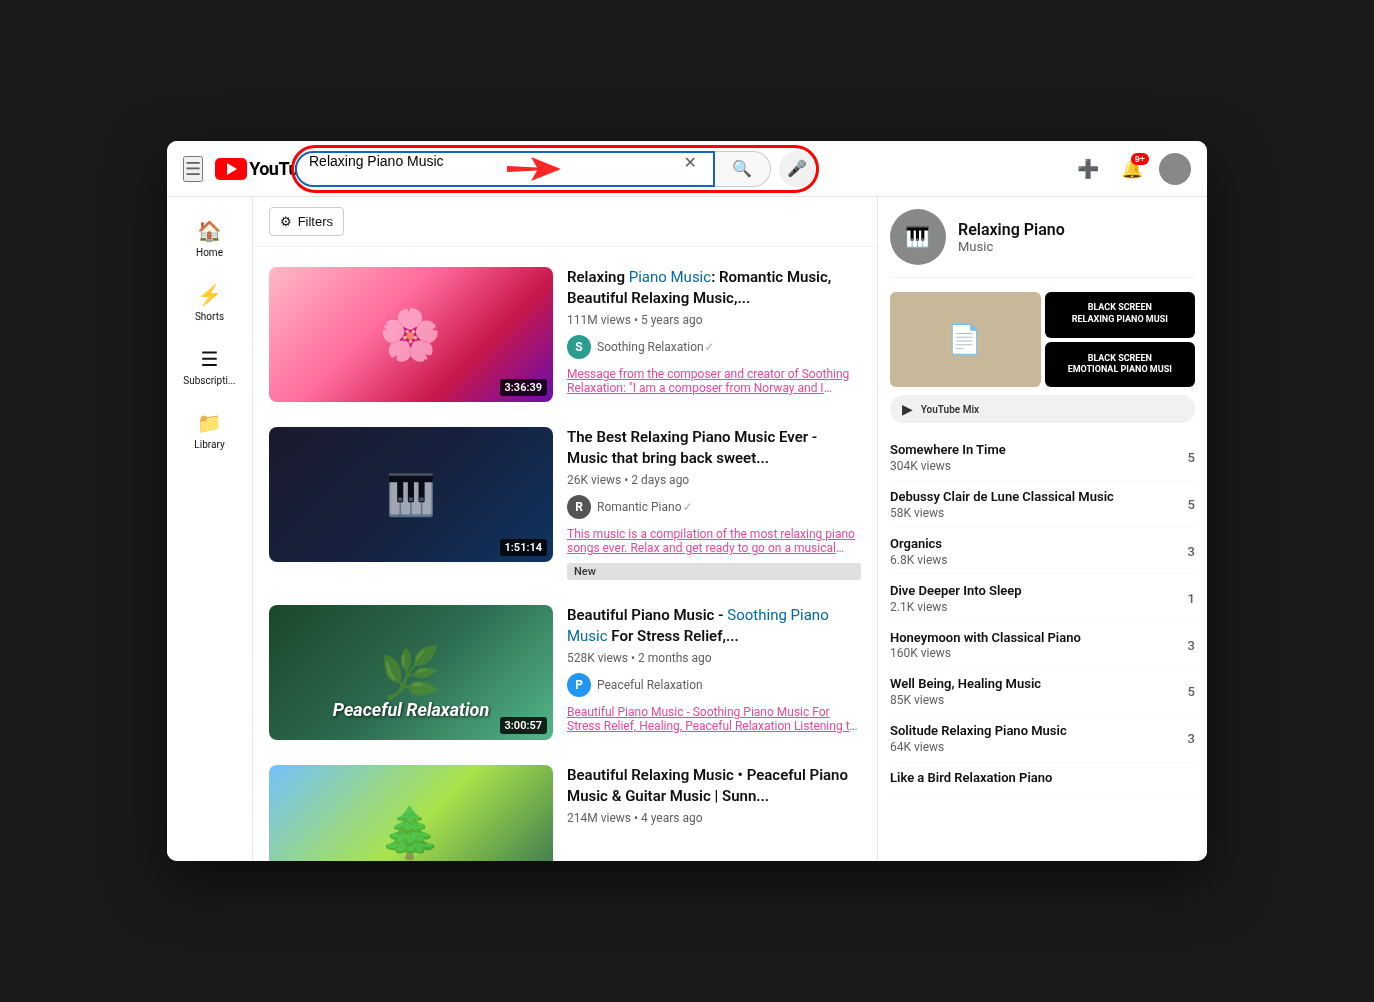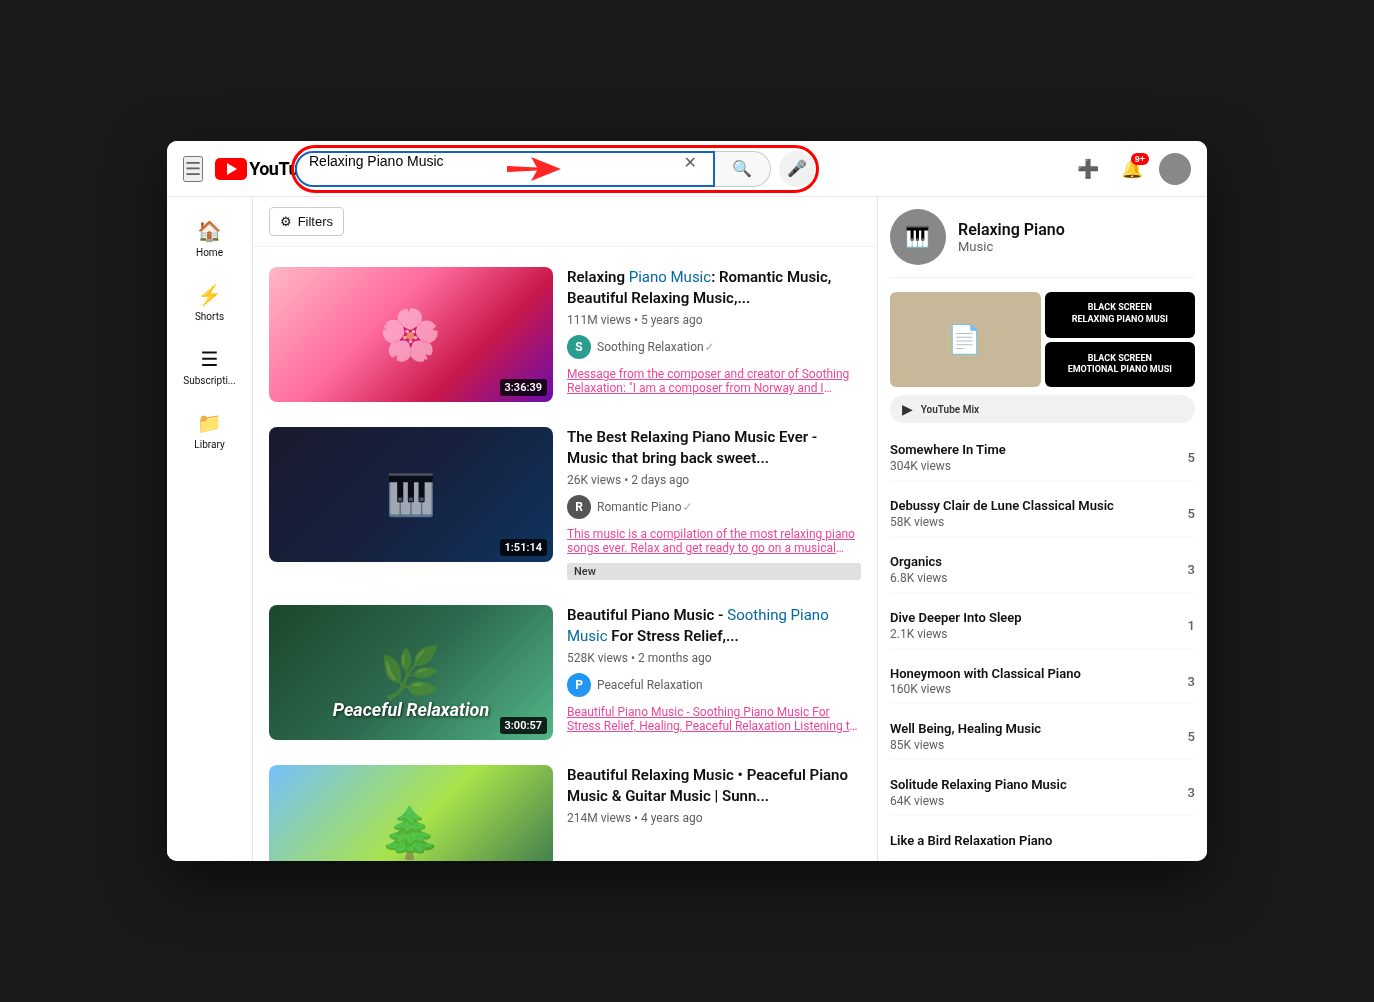--- a/index.html
+++ b/index.html
@@ -438,21 +438,21 @@
     }
     .mix-play-label {
       font-size: 10px;
       font-weight: 600;
       color: #333;
     }
     
     .related-list {
       display: flex;
       flex-direction: column;
-      gap: 10px;
+      gap: 1px;
     }
     .related-item {
       display: flex;
       align-items: center;
       padding: 7px 0;
       cursor: pointer;
       border-bottom: 1px solid #f9f9f9;
       gap: 10px;
     }
     .related-info {

